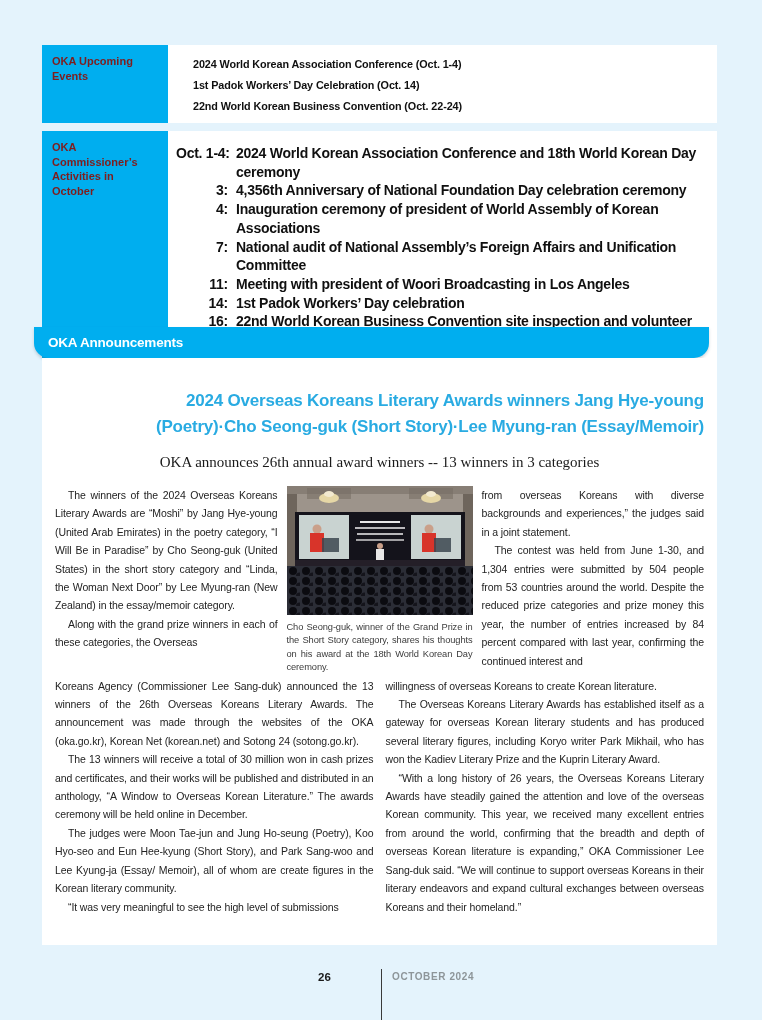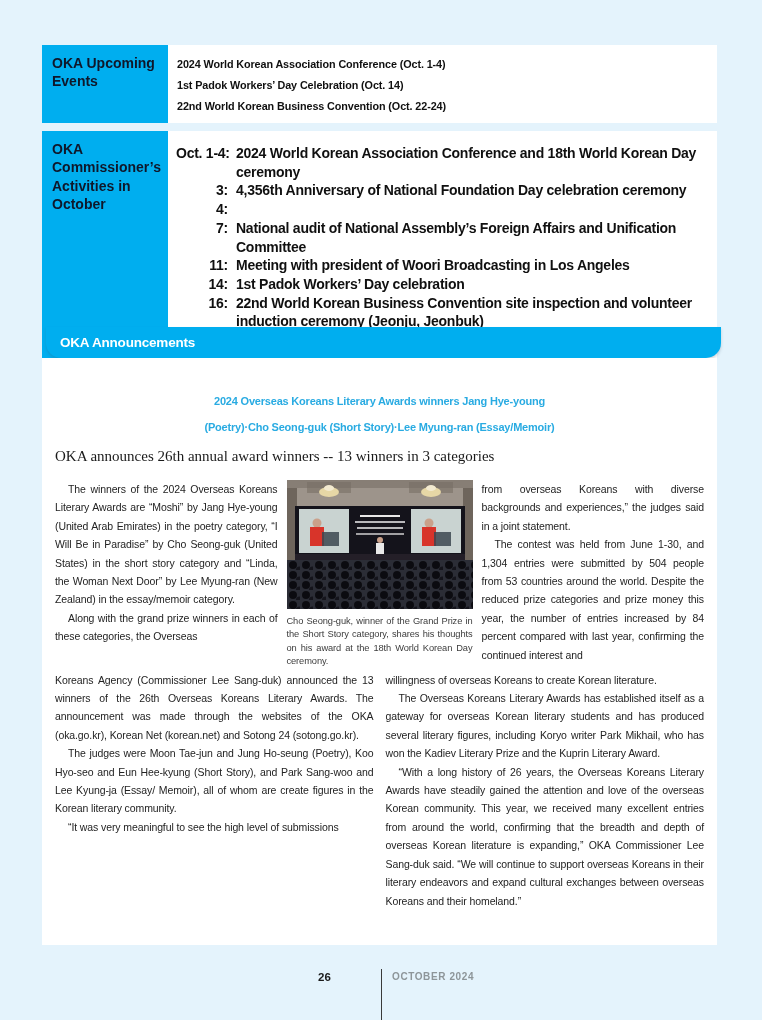--- a/index.html
+++ b/index.html
@@ -23,31 +23,31 @@
     display: flex;
     align-items: stretch;
   }
   .events-row { top: 45px; min-height: 70px; }
   .activities-row { top: 131px; min-height: 172px; }
 
   .label-box {
     width: 126px;
     flex: 0 0 126px;
     background: #00aeef;
-    color: #0f172a;
-    font-weight: bold;
-    font-size: 14px;
+    color: #7f1d1d;
+    font-weight: bold;
+    font-size: 11px;
     line-height: 1.32;
     padding: 9px 10px;
   }
 
   .events-list {
     list-style: none;
     flex: 1;
-    padding: 9px 6px 6px 9px;
+    padding: 9px 6px 6px 25px;
   }
   .events-list li {
     font-size: 10.8px;
     font-weight: bold;
     color: #101010;
     line-height: 21px;
     letter-spacing: -0.1px;
   }
 
   .activities-list {
@@ -62,21 +62,21 @@
     font-weight: bold;
     color: #101010;
     line-height: 18.7px;
     letter-spacing: -0.25px;
   }
   .activity-date { text-align: right; white-space: nowrap; }
 
   
   .banner {
     position: absolute;
-    left: 46px;
+    left: 34px;
     top: 327px;
     width: 675px;
     height: 31px;
     background: #00aeef;
     border-radius: 0 0 15px 15px;
     color: #ffffff;
     font-weight: bold;
     font-size: 13.5px;
     line-height: 31px;
     padding-left: 14px;
@@ -88,31 +88,31 @@
   .article-box {
     position: absolute;
     left: 42px;
     top: 358px;
     width: 675px;
     min-height: 587px;
     background: #ffffff;
     padding: 30px 13px 14px 13px;
   }
   .title {
-    text-align: center;
+    text-align: right;
     color: #29abe2;
-    font-size: 11px;
+    font-size: 17px;
     font-weight: bold;
     line-height: 26px;
     letter-spacing: -0.2px;
   }
   .title span { display: block; }
   .subtitle {
-    margin-top: 8px;
-    text-align: left;
+    margin-top: 14px;
+    text-align: center;
     font-family: "Liberation Serif", serif;
     font-size: 15px;
     color: #1a1a1a;
   }
 
   .body-top {
     margin-top: 15px;
     display: grid;
     grid-template-columns: 1fr 186px 1fr;
     column-gap: 9px;
@@ -197,20 +197,21 @@
         <div class="activity-row">
         <span class="activity-date">Oct. 1-4:</span>
         <span class="activity-text">2024 World Korean Association Conference and 18th World Korean Day ceremony</span>
       </div>
         <div class="activity-row">
         <span class="activity-date">3:</span>
         <span class="activity-text">4,356th Anniversary of National Foundation Day celebration ceremony</span>
       </div>
         <div class="activity-row">
         <span class="activity-date">4:</span>
+        <span class="activity-text">Inauguration ceremony of president of World Assembly of Korean Associations</span>
       </div>
         <div class="activity-row">
         <span class="activity-date">7:</span>
         <span class="activity-text">National audit of National Assembly’s Foreign Affairs and Unification Committee</span>
       </div>
         <div class="activity-row">
         <span class="activity-date">11:</span>
         <span class="activity-text">Meeting with president of Woori Broadcasting in Los Angeles</span>
       </div>
         <div class="activity-row">
@@ -300,20 +301,21 @@
 
       <div class="col col-right-top">
           <p>from overseas Koreans with diverse backgrounds and experiences,” the judges said in a joint statement.</p>
           <p>The contest was held from June 1-30, and 1,304 entries were submitted by 504 people from 53 countries around the world. Despite the reduced prize categories and prize money this year, the number of entries increased by 84 percent compared with last year, confirming the continued interest and</p>
         </div>
     </div>
 
     <div class="body-bottom">
       <div class="col col-bottom">
           <p>Koreans Agency (Commissioner Lee Sang-duk) announced the 13 winners of the 26th Overseas Koreans Literary Awards. The announcement was made through the websites of the OKA (oka.go.kr), Korean Net (korean.net) and Sotong 24 (sotong.go.kr).</p>
+          <p>The 13 winners will receive a total of 30 million won in cash prizes and certificates, and their works will be published and distributed in an anthology, “A Window to Overseas Korean Literature.” The awards ceremony will be held online in December.</p>
           <p>The judges were Moon Tae-jun and Jung Ho-seung (Poetry), Koo Hyo-seo and Eun Hee-kyung (Short Story), and Park Sang-woo and Lee Kyung-ja (Essay/ Memoir), all of whom are create figures in the Korean literary community.</p>
           <p>“It was very meaningful to see the high level of submissions</p>
         </div>
       <div class="col col-bottom">
           <p>willingness of overseas Koreans to create Korean literature.</p>
           <p>The Overseas Koreans Literary Awards has established itself as a gateway for overseas Korean literary students and has produced several literary figures, including Koryo writer Park Mikhail, who has won the Kadiev Literary Prize and the Kuprin Literary Award.</p>
           <p>“With a long history of 26 years, the Overseas Koreans Literary Awards have steadily gained the attention and love of the overseas Korean community. This year, we received many excellent entries from around the world, confirming that the breadth and depth of overseas Korean literature is expanding,” OKA Commissioner Lee Sang-duk said. “We will continue to support overseas Koreans in their literary endeavors and expand cultural exchanges between overseas Koreans and their homeland.”</p>
         </div>
     </div>
   </article>

